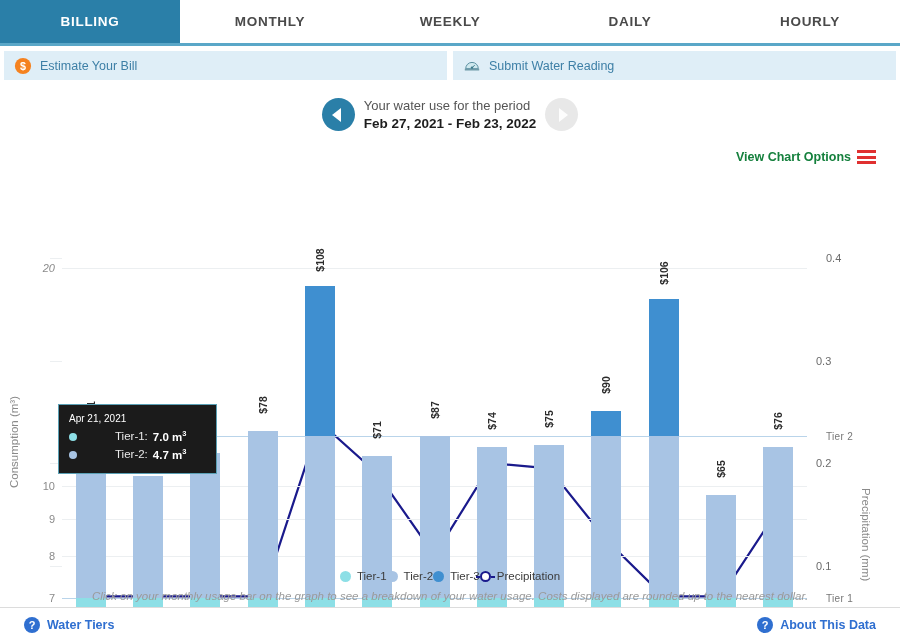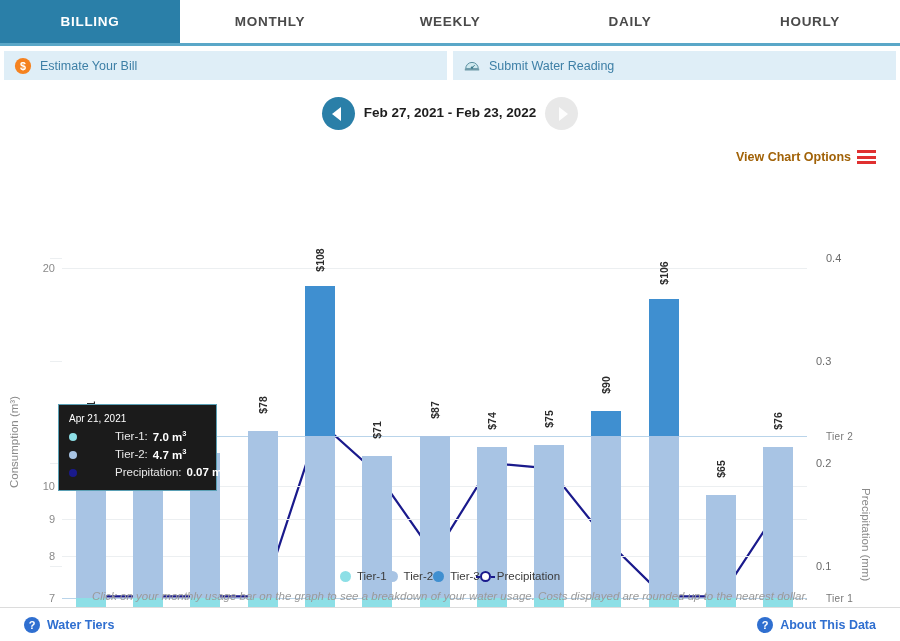--- a/index.html
+++ b/index.html
@@ -36,21 +36,21 @@
   .navbtn.next { background:#e8e8e8; }
   .chev { width:0;height:0; }
   .chev.l { border-top:7px solid transparent;border-bottom:7px solid transparent;border-right:9px solid #fff; margin-right:3px;}
   .chev.r { border-top:7px solid transparent;border-bottom:7px solid transparent;border-left:9px solid #fdfdfd; margin-left:3px;}
   #periodtext { margin:0 9px; text-align:left; line-height:1.35; }
   #periodtext .l1 { font-size:13px; color:#555; }
   #periodtext .l2 { font-size:13.5px; color:#1d1d1d; font-weight:bold; }
 
   
   #chartopts { position:absolute; right:24px; top:150px; display:flex; align-items:center; gap:6px; cursor:pointer; }
-  #chartopts .lbl { font-size:12.5px; font-weight:bold; color:#a16207; }
+  #chartopts .lbl { font-size:12.5px; font-weight:bold; color:#15803d; }
   .hamb { display:flex; flex-direction:column; gap:2.5px; }
   .hamb i { display:block; width:19px; height:3px; background:#e03030; }
 
   
   #chartwrap { position:absolute; left:0; top:178px; width:900px; height:420px; }
   #plot { position:absolute; left:62px; top:60px; width:745px; height:430px; }
   .gl { position:absolute; left:0; width:100%; height:1px; background:#eceff1; }
   .tierline { position:absolute; left:0; width:100%; height:1px; background:#b9d4ea; }
   .ytick { position:absolute; right:100%; margin-right:7px; transform:translateY(-50%); font-size:11px; color:#8a8a8a; white-space:nowrap; }
   .y2tick { position:absolute; left:100%; margin-left:9px; transform:translateY(-50%); font-size:11px; color:#6b6b6b; white-space:nowrap; }
@@ -126,20 +126,21 @@
       </span>
       <span>Submit Water Reading</span>
     </div>
   </div>
 
 <div id="periodrow">
   <div class="navbtn prev">
     <span class="chev l"></span>
   </div>
   <div id="periodtext">
+    <div class="l1">Your water use for the period</div>
     <div class="l2">Feb 27, 2021 - Feb 23, 2022</div>
   </div>
   <div class="navbtn next">
     <span class="chev r"></span>
   </div>
 </div>
 
 <div id="chartopts">
   <span class="lbl">View Chart Options</span>
   <span class="hamb">
@@ -163,21 +164,21 @@
         <circle cx="315.2" cy="235.5" r="4.2" fill="#fff" stroke="#1a1a8c" stroke-width="2.2"></circle>
         <circle cx="372.5" cy="317.4" r="4.2" fill="#fff" stroke="#1a1a8c" stroke-width="2.2"></circle>
         <circle cx="429.8" cy="225.2" r="4.2" fill="#fff" stroke="#1a1a8c" stroke-width="2.2"></circle>
         <circle cx="487.1" cy="230.4" r="4.2" fill="#fff" stroke="#1a1a8c" stroke-width="2.2"></circle>
         <circle cx="544.4" cy="302.0" r="4.2" fill="#fff" stroke="#1a1a8c" stroke-width="2.2"></circle>
         <circle cx="601.7" cy="358.3" r="4.2" fill="#fff" stroke="#1a1a8c" stroke-width="2.2"></circle>
         <circle cx="659.0" cy="358.3" r="4.2" fill="#fff" stroke="#1a1a8c" stroke-width="2.2"></circle>
         <circle cx="716.3" cy="271.3" r="4.2" fill="#fff" stroke="#1a1a8c" stroke-width="2.2"></circle>
       </svg>
   <div class="gl" style="top: 29.9526px;"></div>
-      <div class="ytick" style="top: 29.9526px;">20</div>
+      <div class="ytick" style="top: 29.9526px; font-style: italic;">20</div>
       <div class="gl" style="top: 247.784px;"></div>
       <div class="ytick" style="top: 247.784px;">10</div>
       <div class="gl" style="top: 280.895px;"></div>
       <div class="ytick" style="top: 280.895px;">9</div>
       <div class="gl" style="top: 317.91px;"></div>
       <div class="ytick" style="top: 317.91px;">8</div>
       <div class="gl" style="top: 359.874px;"></div>
       <div class="ytick" style="top: 359.874px;">7</div>
       <div class="ytick" style="top: 408.318px;">6</div>
       <div class="y2tick" style="top: 327.619px;">0.1</div>
@@ -269,25 +270,20 @@
       <div class="ttrow">
         <span class="dot" style="background:#8ddfe6"></span>
         <span class="k">Tier-1:</span>
         <span class="v">7.0 m<sup>3</sup></span>
       </div>
       <div class="ttrow">
         <span class="dot" style="background:#a8c4e4"></span>
         <span class="k">Tier-2:</span>
         <span class="v">4.7 m<sup>3</sup></span>
       </div>
-      <div class="ttrow">
-        <span class="dot" style="background:#1a1a8c"></span>
-        <span class="k">Precipitation:</span>
-        <span class="v">0.07 mm</span>
-      </div>
     </div>
 </div>
 
 <div id="legend">
     <div class="lgi">
       <span class="lgdot" style="background:#8ddfe6"></span>
       <span>Tier-1</span>
     </div>
     <div class="lgi">
       <span class="lgdot" style="background:#a8c4e4"></span>

